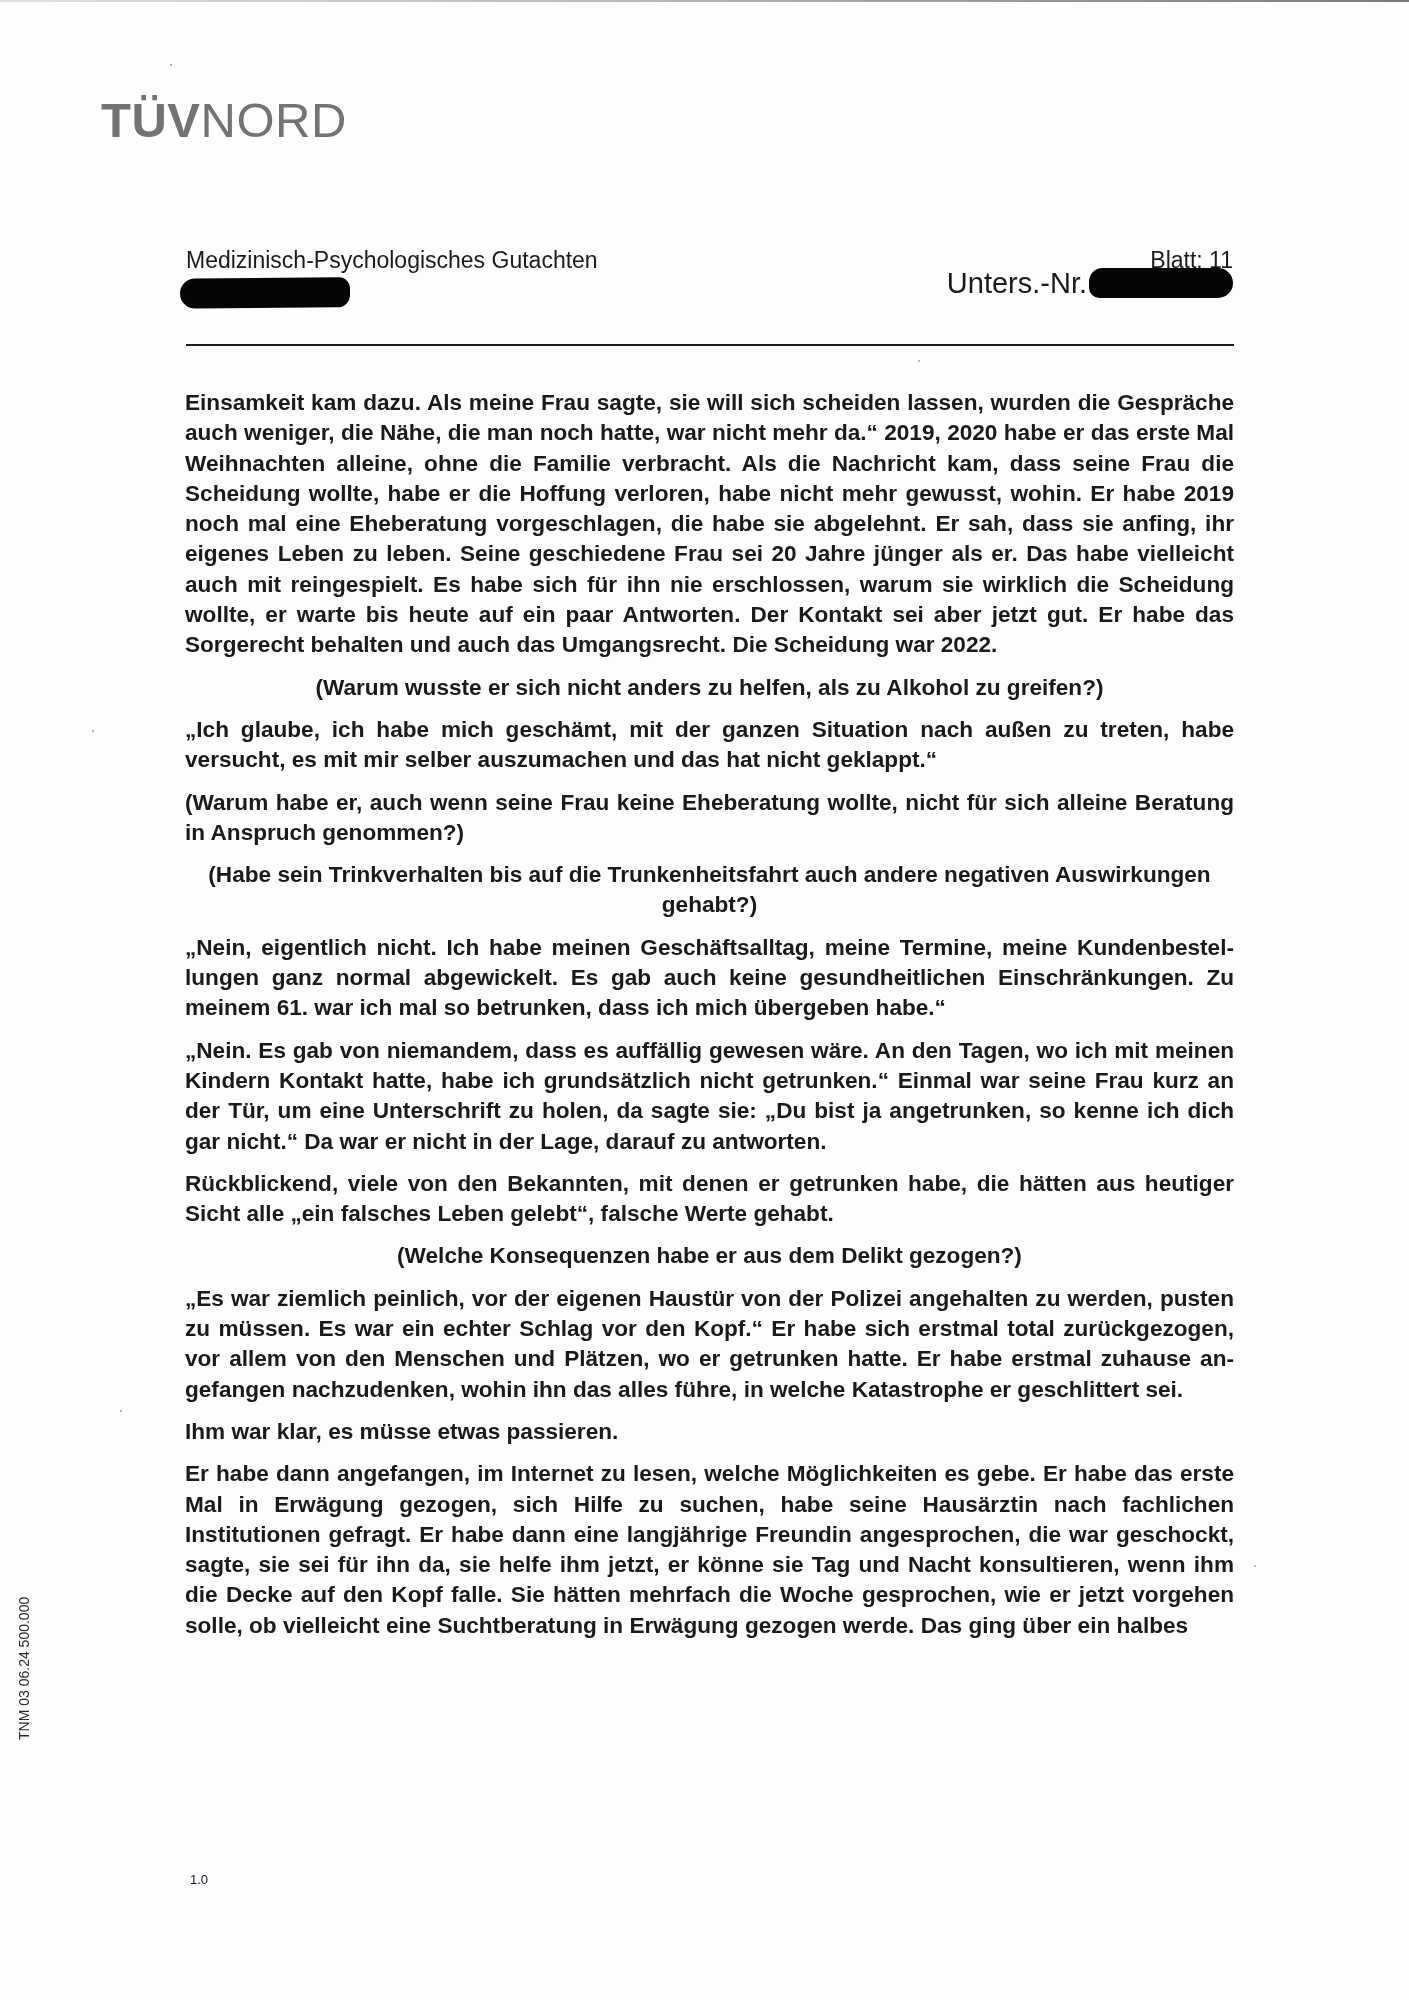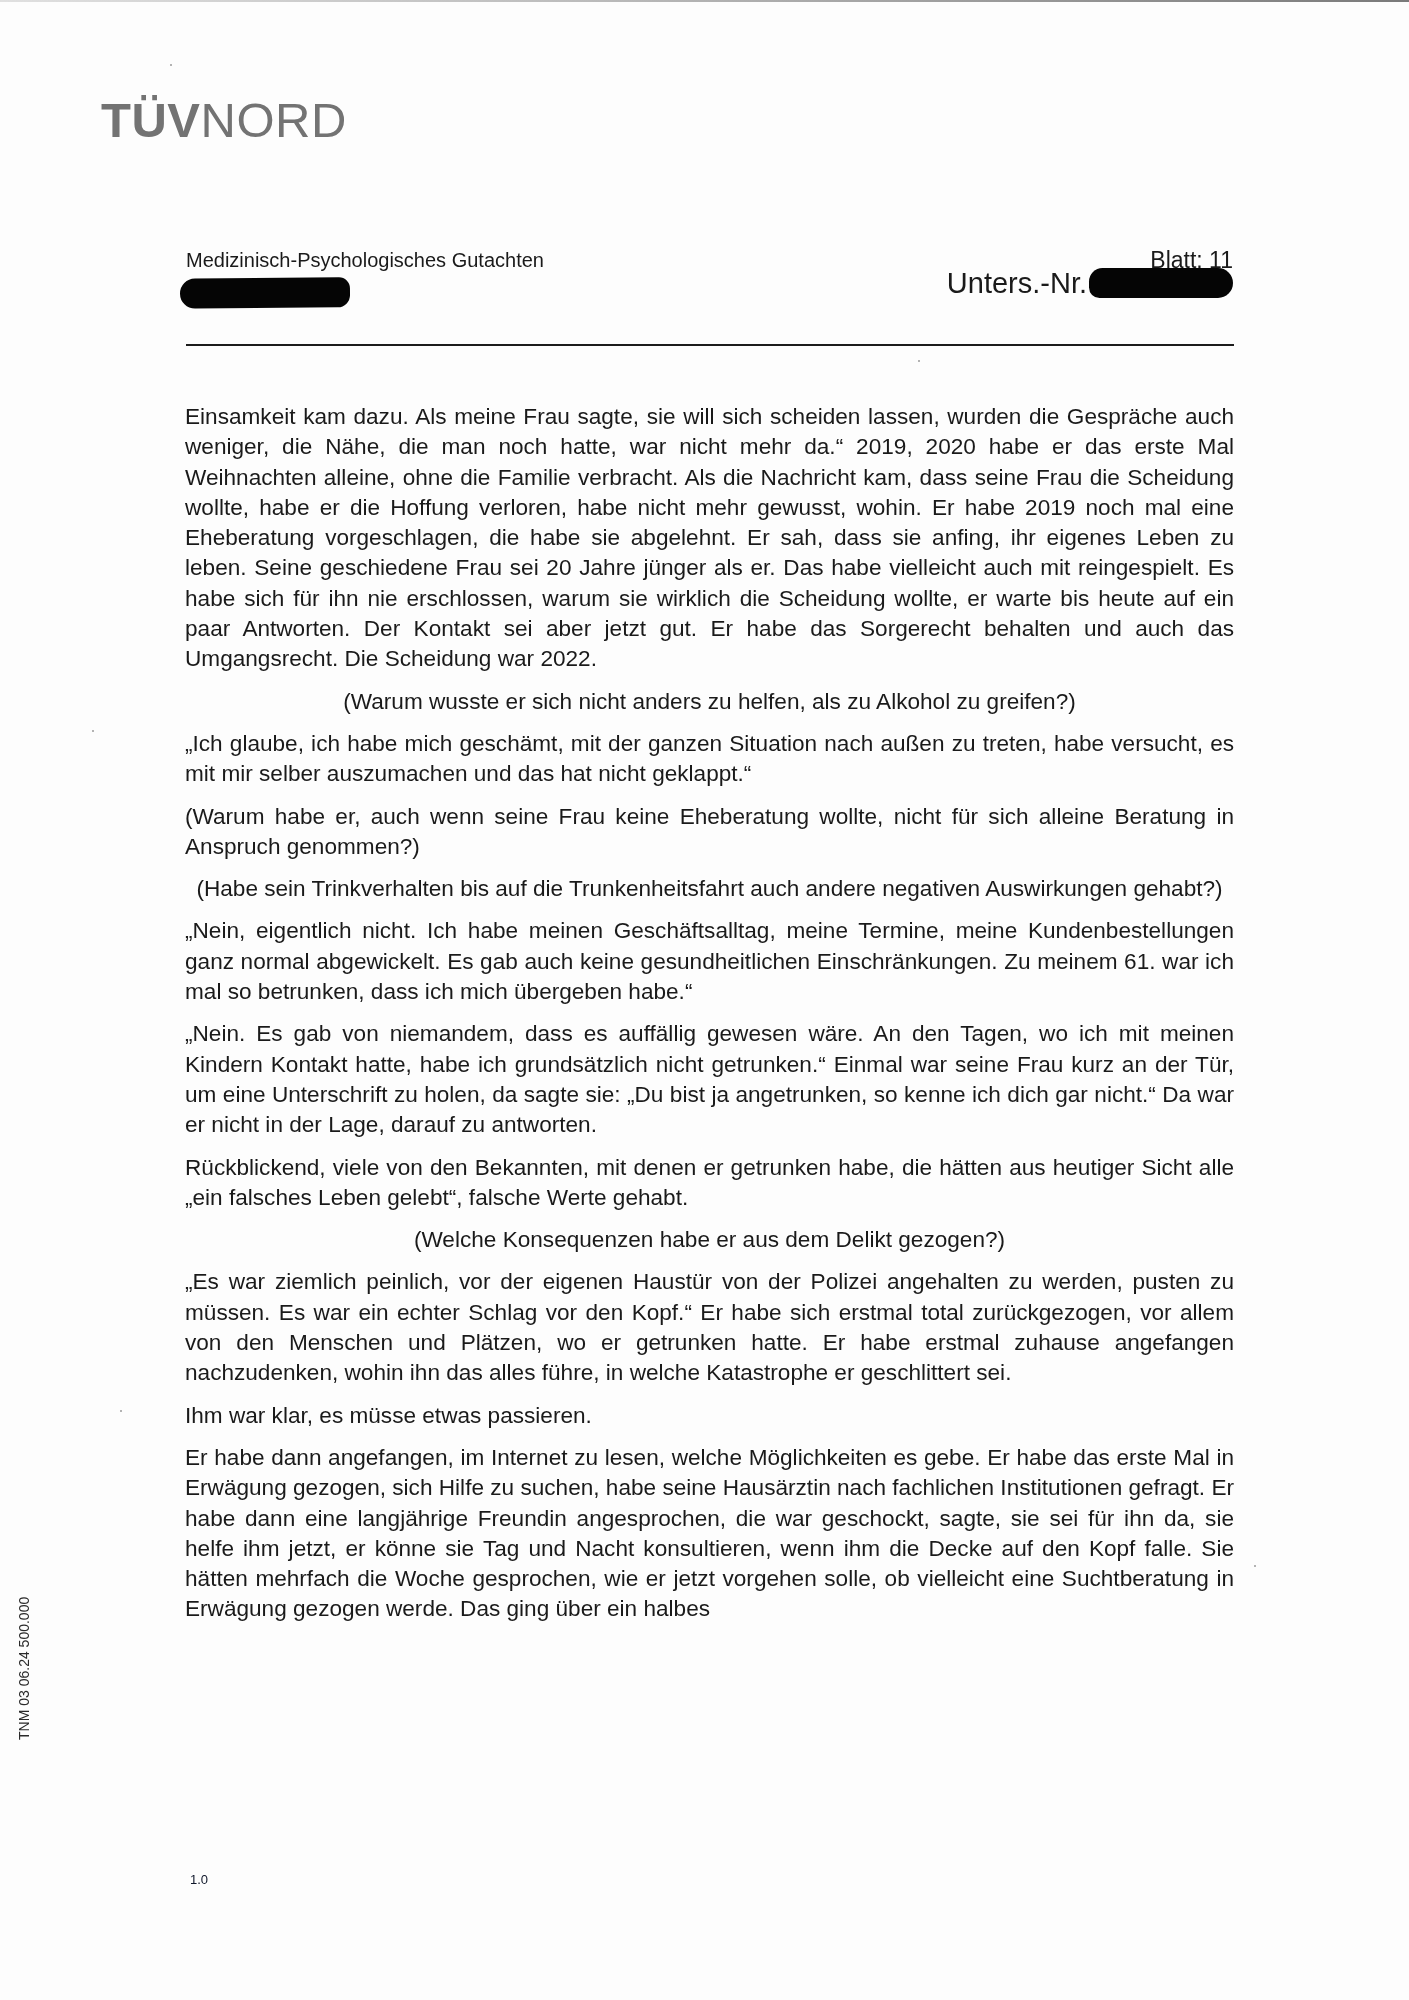--- a/index.html
+++ b/index.html
@@ -33,21 +33,21 @@
       letter-spacing: 0.5px;
       white-space: nowrap;
     }
     .logo .tuev { font-weight: 700; }
     .logo .nord { font-weight: 400; }
 
     .header-left {
       position: absolute;
       left: 186px;
       top: 246px;
-      font-size: 20px;
+      font-size: 23px;
       line-height: 28px;
       white-space: nowrap;
     }
     .header-right {
       position: absolute;
       right: 176px;
       top: 246px;
       font-size: 23px;
       line-height: 28px;
       text-align: left;
@@ -86,26 +86,27 @@
       left: 186px;
       top: 344px;
       width: 1048px;
       height: 2px;
       background: #1c1c1c;
     }
 
     .body-text {
       position: absolute;
       left: 185px;
-      top: 402px;
+      top: 388px;
       width: 1049px;
       font-size: 22.6px;
       line-height: 30.3px;
       text-align: justify;
       hyphens: manual;
+      font-weight: bold;
     }
     .body-text p {
       margin: 0 0 12px 0;
     }
     .body-text p.question {
       text-align: center;
     }
 
     .side-code {
       position: absolute;

